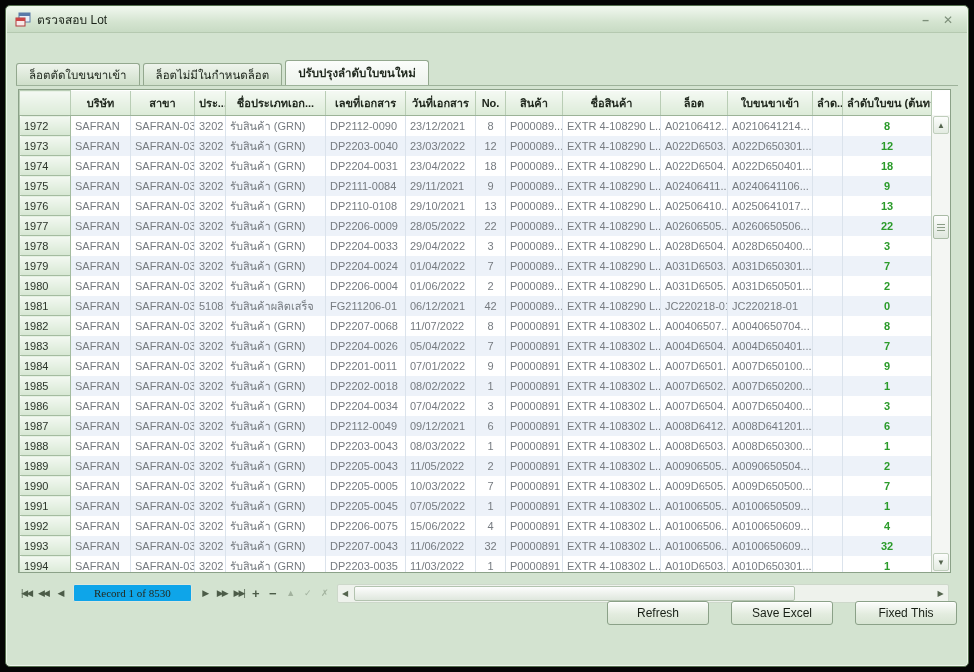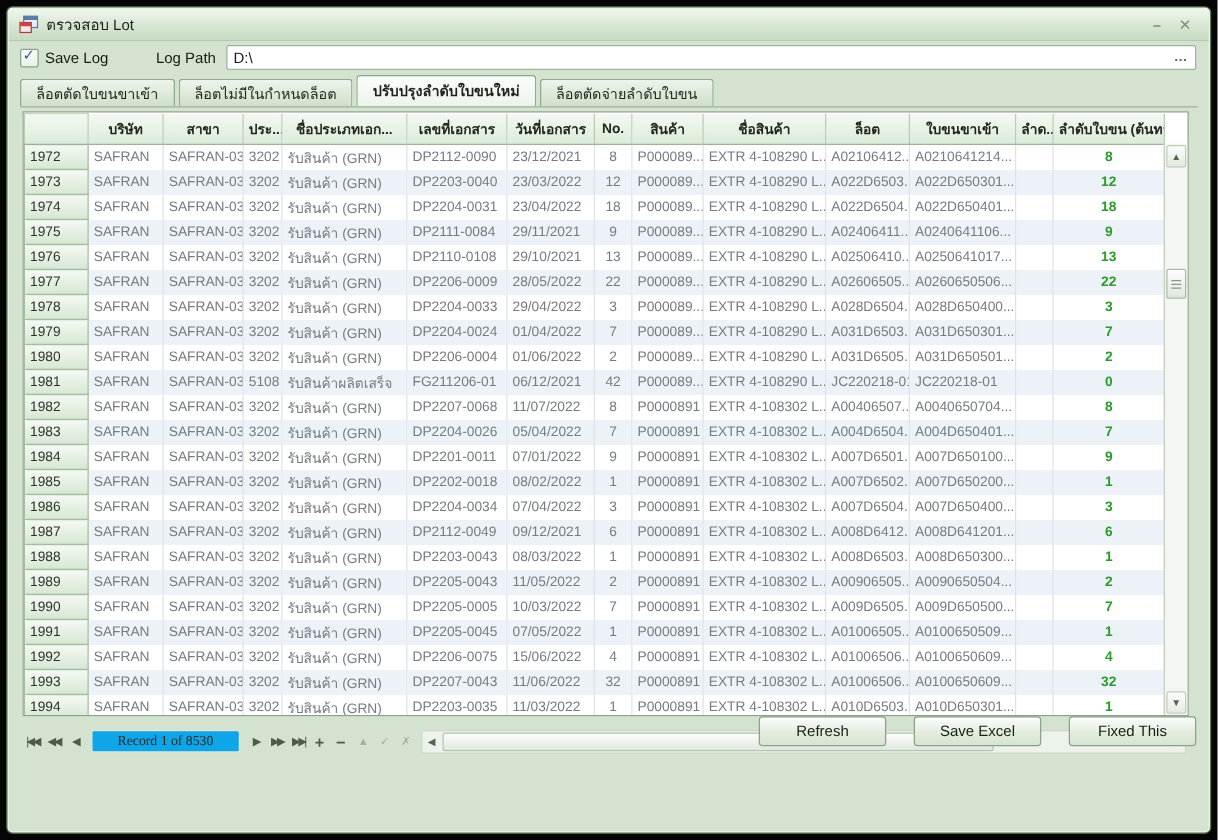--- a/index.html
+++ b/index.html
@@ -109,21 +109,21 @@
   .navbtn.plus{font-size:13px;font-weight:bold;letter-spacing:0;}
   .recordbox{
     height:16px;background:#0ea5e9;border-radius:2px;border:1px solid #dde6db;
     display:flex;align-items:center;padding:0 20px;font-size:11px;color:#23291f;margin:0 4px;font-family:Liberation Serif, serif;
   }
   .hscroll{flex:1;height:17px;position:relative;margin-left:4px;background:#eef2ec;border:1px solid #cdd8ca;border-radius:2px;}
   .hs-btn{position:absolute;top:1px;bottom:1px;width:15px;display:flex;align-items:center;justify-content:center;font-size:8px;color:#55654f;}
   .hs-left{left:0;} .hs-right{right:0;}
   .hs-thumb{position:absolute;top:1px;bottom:1px;left:16px;width:72%;background:linear-gradient(#fdfdfd,#dfe7dd);border:1px solid #b3c3af;border-radius:2px;}
   
-  .footer{position:absolute;right:11px;top:567px;display:flex;gap:22px;}
+  .footer{position:absolute;right:11px;top:595px;display:flex;gap:22px;}
   .btn{
     min-width:72px;height:22px;padding:0 14px;display:flex;align-items:center;justify-content:center;
     background:linear-gradient(#fcfdfc,#e3ecdf 55%,#d7e4d2);
     border:1px solid #8ba188;border-radius:3px;font-size:12px;color:#18201六;color:#182016;cursor:default;
     box-shadow:inset 0 1px 0 #fff;
   }
 </style>
 </head>
 <body>
 
@@ -138,37 +138,25 @@
         <rect x="1" y="6" width="9" height="3" fill="#c44"></rect>
       </svg>
     </span>
     <span class="title-text">ตรวจสอบ Lot</span>
     <span class="win-btns">
       <span class="winbtn">–</span>
       <span class="winbtn">✕</span>
     </span>
   </div>
 
-  <div class="toolbar">
-    <label class="chk">
-      <span class="chkbox"></span>
-      <span>Save Log</span>
-    </label>
-    <span class="lbl">Log Path</span>
-    <div class="pathbox">
-      <span>D:\</span>
-      <span class="ellipsis">…</span>
-    </div>
-  </div>
 
   <div class="tabstrip">
       <div class="tab">ล็อตตัดใบขนขาเข้า</div>
       <div class="tab">ล็อตไม่มีในกำหนดล็อต</div>
       <div class="tab active">ปรับปรุงลำดับใบขนใหม่</div>
-      <div class="tab">ล็อตตัดจ่ายลำดับใบขน</div>
     </div>
   <div class="tabline"></div>
 
   <div class="grid">
     <table>
       <colgroup>
           <col style="width: 51px;">
           <col style="width: 60px;">
           <col style="width: 64px;">
           <col style="width: 31px;">

